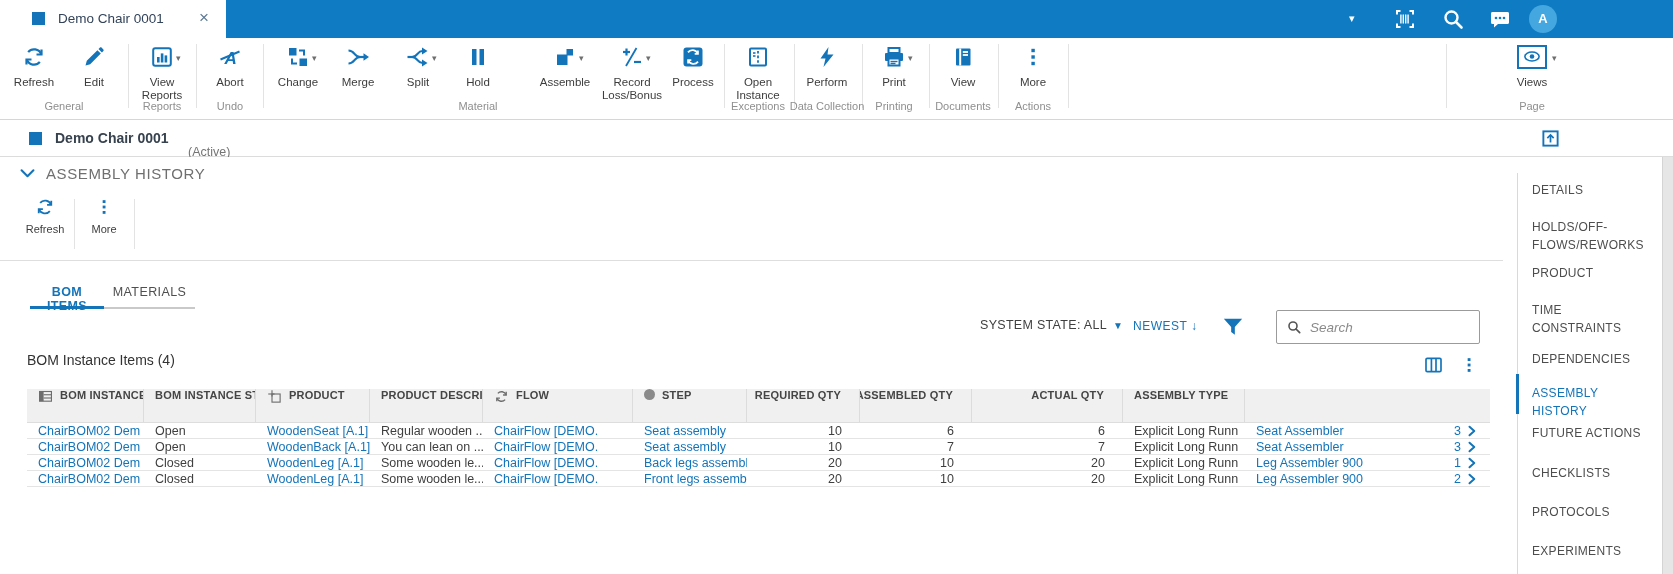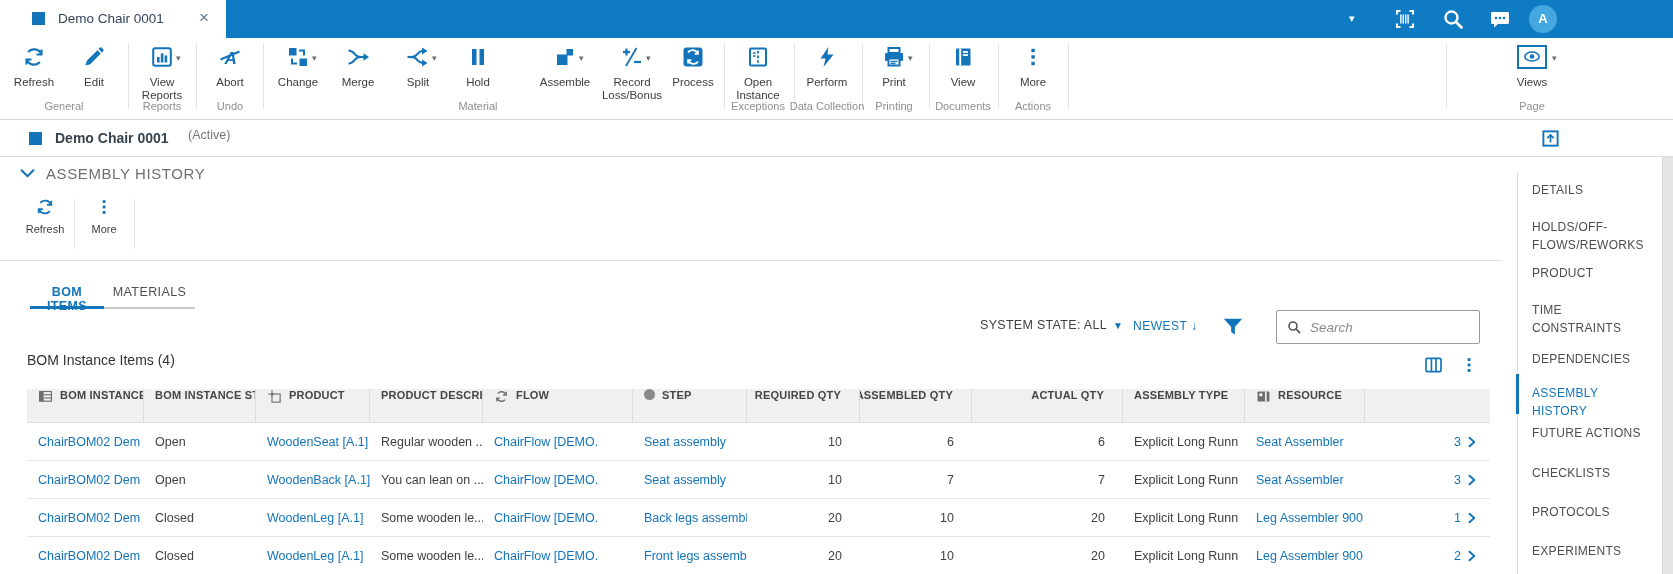--- a/index.html
+++ b/index.html
@@ -30,21 +30,21 @@
   .rbtn .lbl.narrow { max-width:56px; margin-left:auto; margin-right:auto; }
   .rgroup { position:absolute; top:62px; font-size:11px; color:#8f8f8f; width:120px; margin-left:-60px; text-align:center; }
   .rdiv { position:absolute; top:6px; height:64px; width:1px; background:#e3e3e3; }
   .views-box { display:inline-block; width:30px; height:24px; border:2px solid #1374ba; text-align:center; }
   .views-box .ic { width:22px; height:19px; color:#1374ba; vertical-align:top; }
 
   
   .titlebar { position:absolute; left:0; top:120px; width:100%; height:37px; background:#fff; border-bottom:1px solid #dcdcdc; }
   .titlebar .sq { position:absolute; left:29px; top:12px; }
   .doc-title { position:absolute; left:55px; top:10px; font-size:14px; font-weight:bold; color:#37424f; }
-  .doc-status { position:absolute; left:188px; top:8px; font-size:12.5px; color:#757575; }
+  .doc-status { position:absolute; left:188px; top:25px; font-size:12.5px; color:#757575; }
   .open-inst-ic { position:absolute; left:1541px; top:9px; width:19px; height:19px; color:#1374ba; }
 
   
   .content { position:absolute; left:0; top:157px; width:100%; bottom:0; background:#fff; }
 
   .section-head { position:absolute; left:18px; top:7px; display:flex; align-items:center; gap:9px; }
   .section-head .chev { width:19px; height:19px; color:#1374ba; }
   .section-title { font-size:15px; color:#6f6f6f; letter-spacing:0.6px; }
 
   .mini-toolbar { position:absolute; left:0; top:40px; height:56px; }
@@ -77,21 +77,21 @@
 
   
   .grid { position:absolute; left:27px; top:232px; width:1463px; }
   .thead, .trow { display:grid; grid-template-columns:117px 112px 114px 113px 150px 114px 113px 112px 151px 122px 120px 125px; }
   .thead { background:#f0f0f0; height:34px; border-bottom:1px solid #dddddd; }
   .th { display:flex; align-items:flex-start; padding:0 8px 0 11px; font-size:11px; font-weight:bold; color:#454545; letter-spacing:0.2px; white-space:nowrap; overflow:hidden; border-right:1px solid #dcdcdc; }
   .th:last-child { border-right:none; }
   .th.num { justify-content:flex-end; padding-right:18px; }
   .th .hic { width:15px; height:15px; color:#6d6d6d; margin-right:7px; flex:none; }
   .th .dot { width:11px; height:11px; border-radius:50%; background:#8a8a8a; margin-right:7px; flex:none; }
-  .trow { height:38px; border-bottom:1px solid #e4e4e4; background:#fff; }
+  .trow { height:16px; border-bottom:1px solid #e4e4e4; background:#fff; }
   .td { display:flex; align-items:center; padding:0 8px 0 11px; font-size:12.5px; color:#3f3f3f; white-space:nowrap; overflow:hidden; }
   .td.num { justify-content:flex-end; padding-right:18px; }
   .td.cnt { justify-content:flex-end; padding-right:12px; }
   .link { color:#1374ba; cursor:pointer; }
   .cnt .chev { width:12px; height:12px; color:#1374ba; margin-left:5px; flex:none; }
 
   
   .sidebar { position:absolute; left:1517px; top:16px; width:145px; bottom:0; border-left:1px solid #d9d9d9; }
   .nav-item { position:absolute; left:14px; width:122px; font-size:12px; line-height:18px; color:#4d4d4d; letter-spacing:0.3px; cursor:pointer; }
   .nav-item.active { color:#1374ba; }
@@ -493,26 +493,20 @@
           </div>
         <div class="th num">
             <span>ASSEMBLED QTY</span>
           </div>
         <div class="th num">
             <span>ACTUAL QTY</span>
           </div>
         <div class="th">
             <span>ASSEMBLY TYPE</span>
           </div>
-        <div class="th">
-            <svg class="hic">
-              <use href="#i-resource"></use>
-            </svg>
-            <span>RESOURCE</span>
-          </div>
         <div class="th"></div>
       </div>
 
       <div class="trow">
         <div class="td">
             <span class="link">ChairBOM02 Dem</span>
           </div>
         <div class="td">
             <span>Open</span>
           </div>

